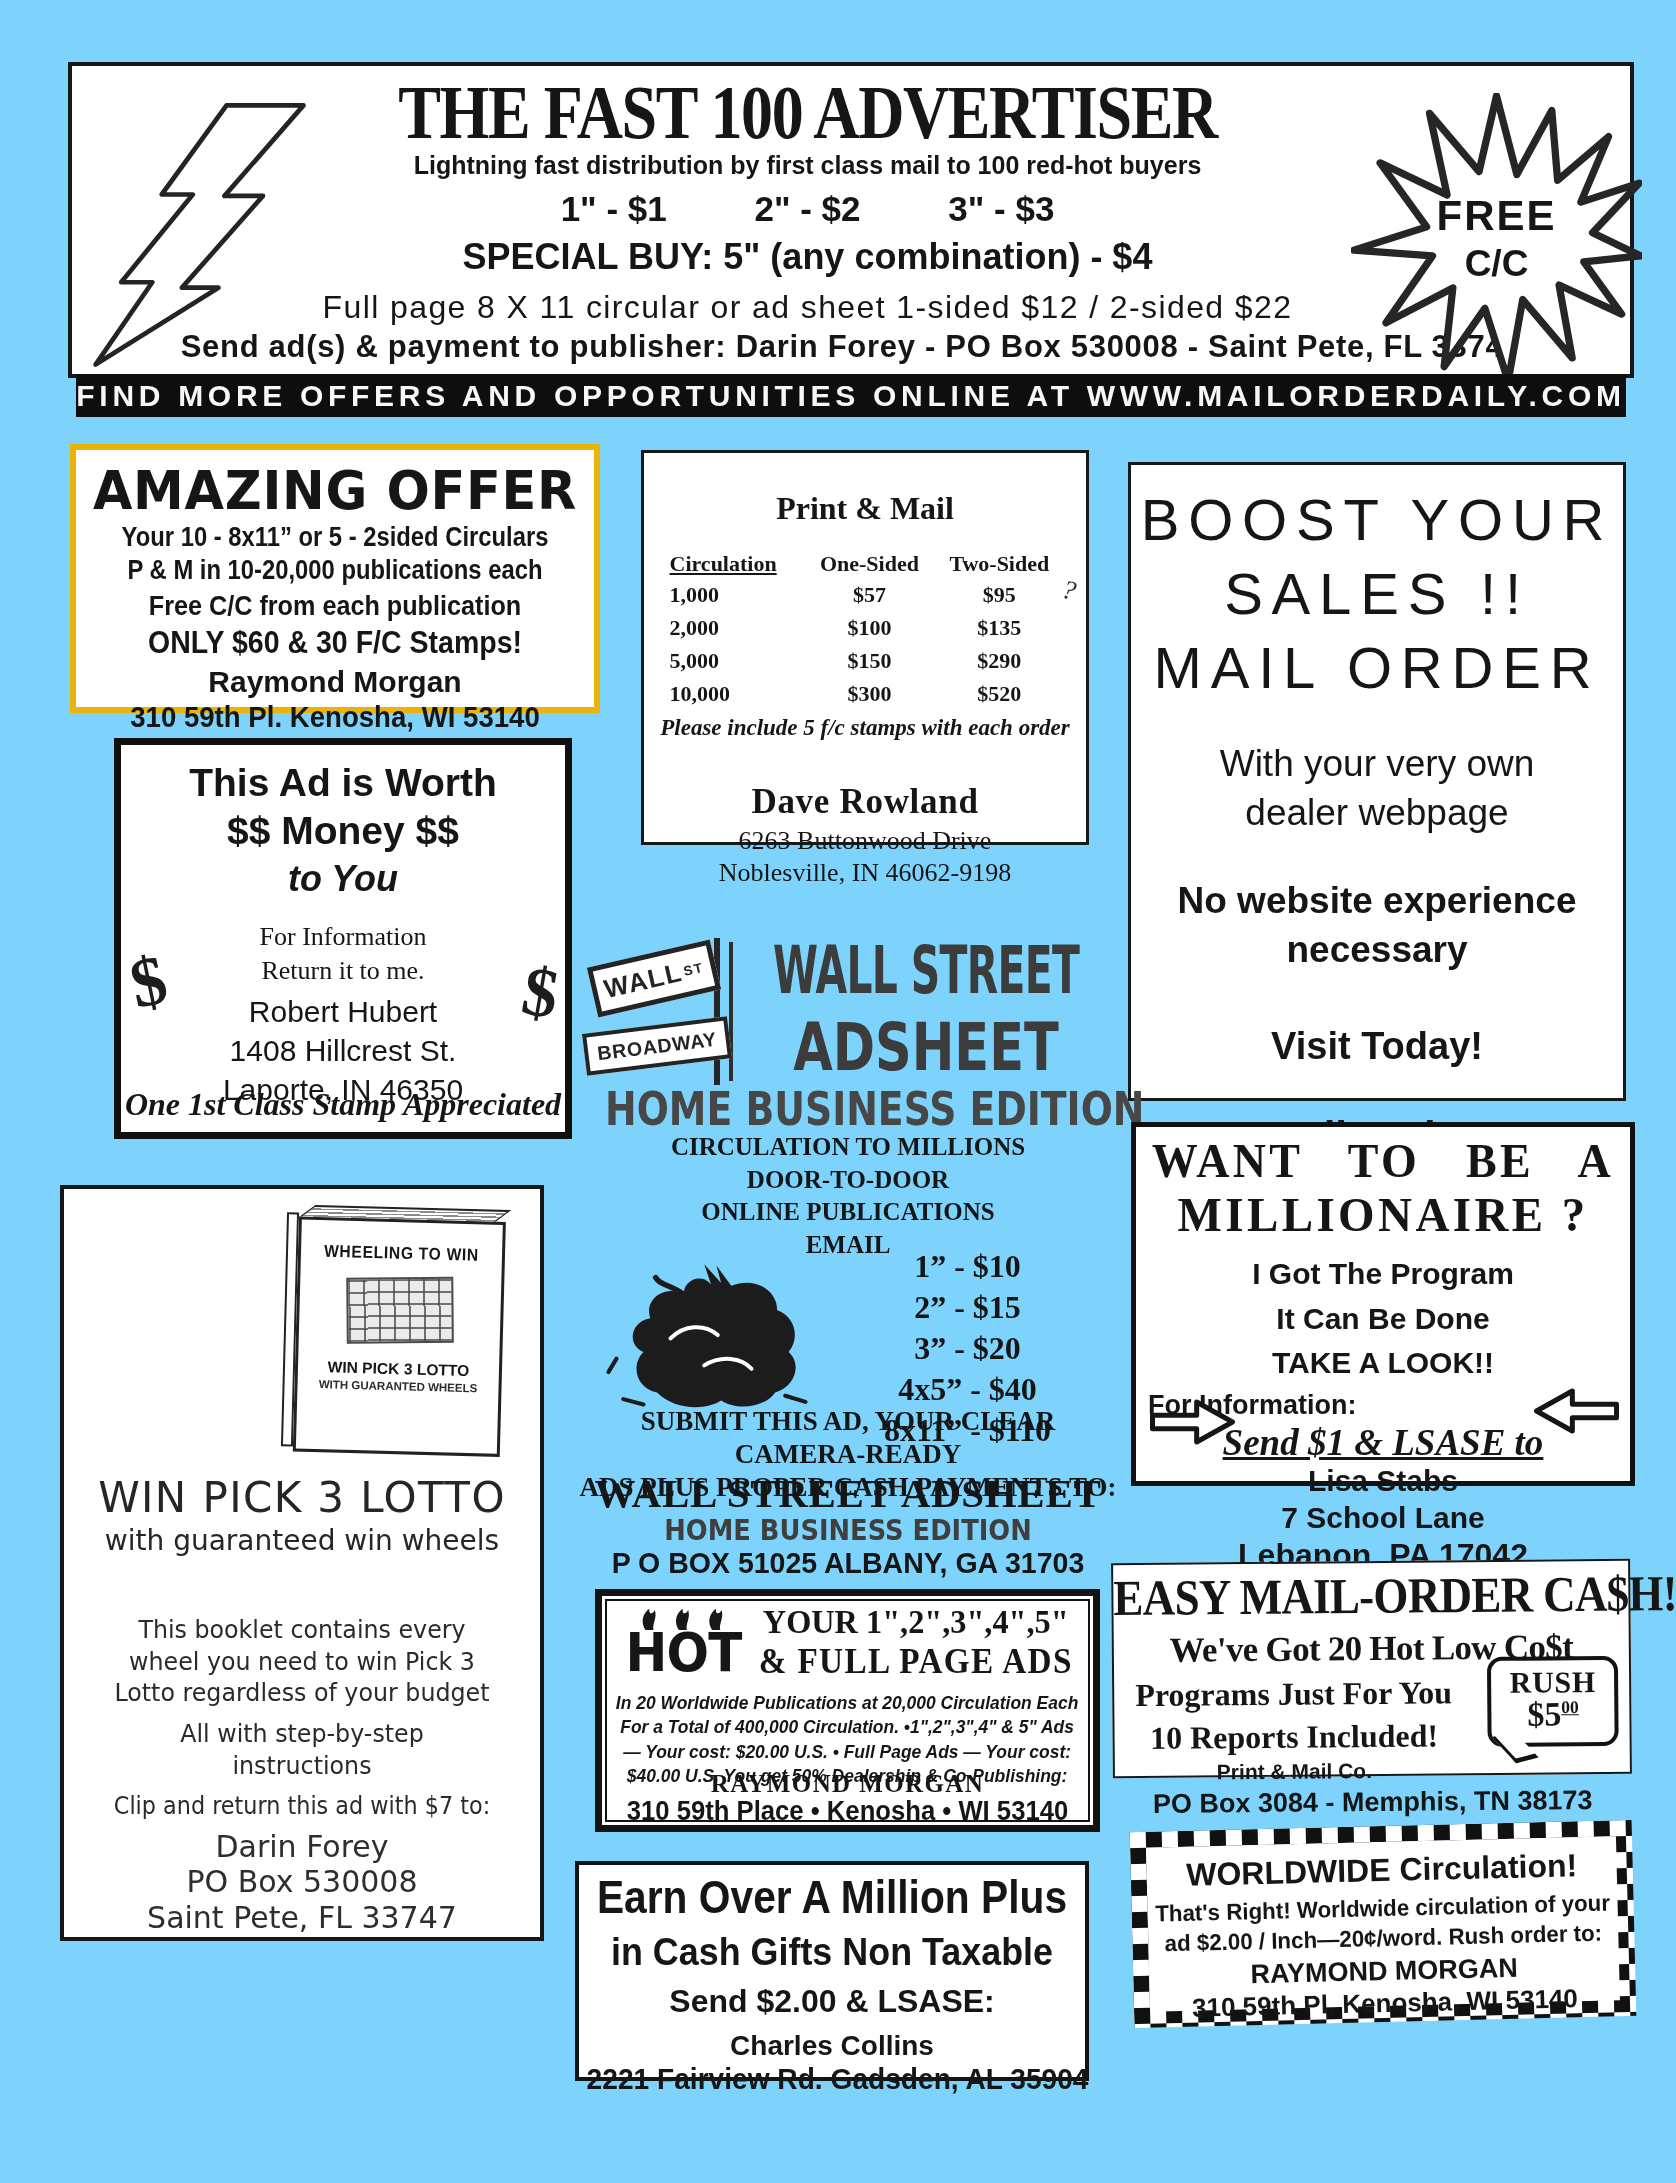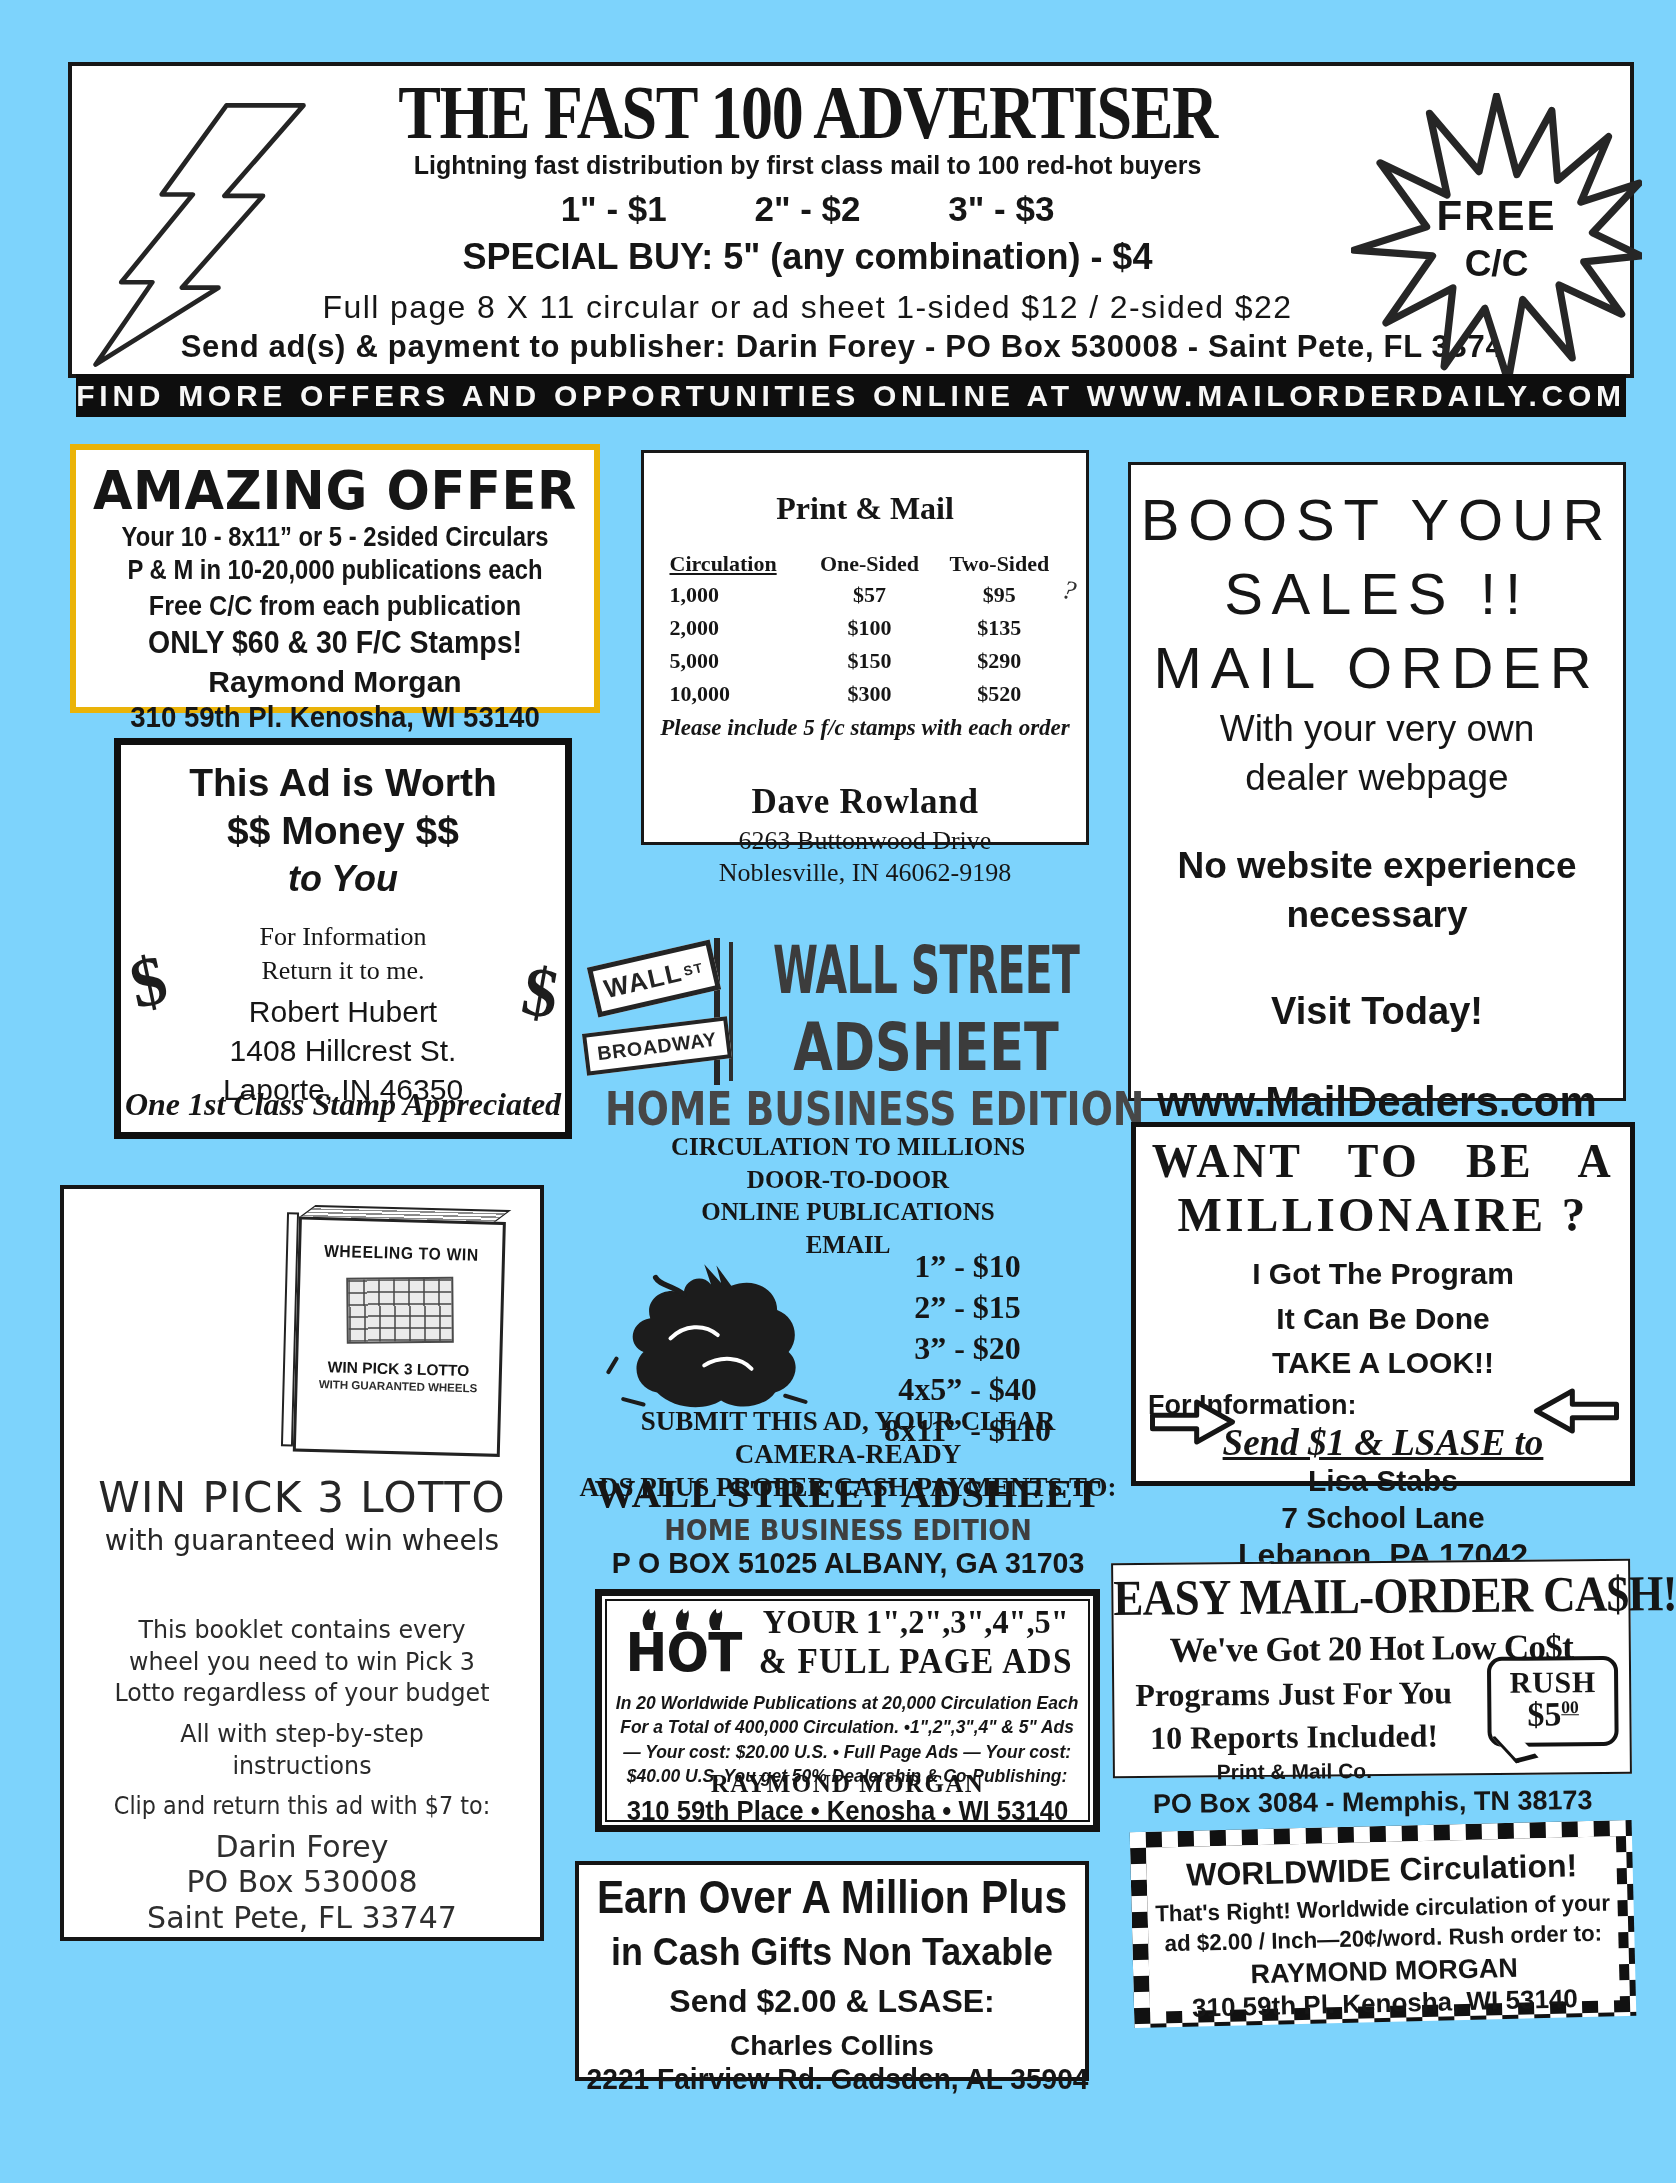--- a/index.html
+++ b/index.html
@@ -47,21 +47,21 @@
   .pm-table td:first-child { text-align:left; }
   .pm-note { margin-top:5.4px; font-size:23px; font-style:italic; font-weight:bold; white-space:nowrap; }
   .pm-name { margin-top:41px; font-size:35px; font-weight:bold; letter-spacing:0.7px; }
   .pm-addr { margin-top:2.7px; font-size:26px; line-height:1.25; }
   .pm-mark { position:absolute; right:10.8px; top:122px; font-size:27px; font-style:italic; color:#333; transform:rotate(14deg); }
 
   
   #boost { left:1128px; top:462px; width:492px; height:633px; border:3.4px solid #181818; }
   .boost-t { margin-top:0; font-size:58px; font-weight:normal; letter-spacing:8.8px; line-height:1.28; white-space:nowrap; }
   .boost-t:first-child { margin-top:17.6px; }
-  .boost-s  { font-size:37px; line-height:1.32; }
+  .boost-s  { margin-top:35px; font-size:37px; line-height:1.32; }
   .boost-s2 { margin-top:39px; font-size:37px; font-weight:bold; line-height:1.32; }
   .boost-cta{ margin-top:50px; font-size:38px; font-weight:bold; }
   .boost-url{ margin-top:45px; font-size:42px; font-weight:bold; white-space:nowrap; }
 
   
   #this-ad { left:114px; top:738px; width:444px; height:387px; border:7.4px solid #0f0f0f; }
   .ta-t1 { margin-top:16px; font-size:39px; font-weight:bold; }
   .ta-t2 { margin-top:4px; font-size:39px; font-weight:bold; }
   .ta-t3 { margin-top:5.4px; font-size:36px; font-weight:bold; font-style:italic; }
   .ta-b  { margin-top:20px; font-family:"Liberation Serif",serif; font-size:26px; line-height:1.28; }

